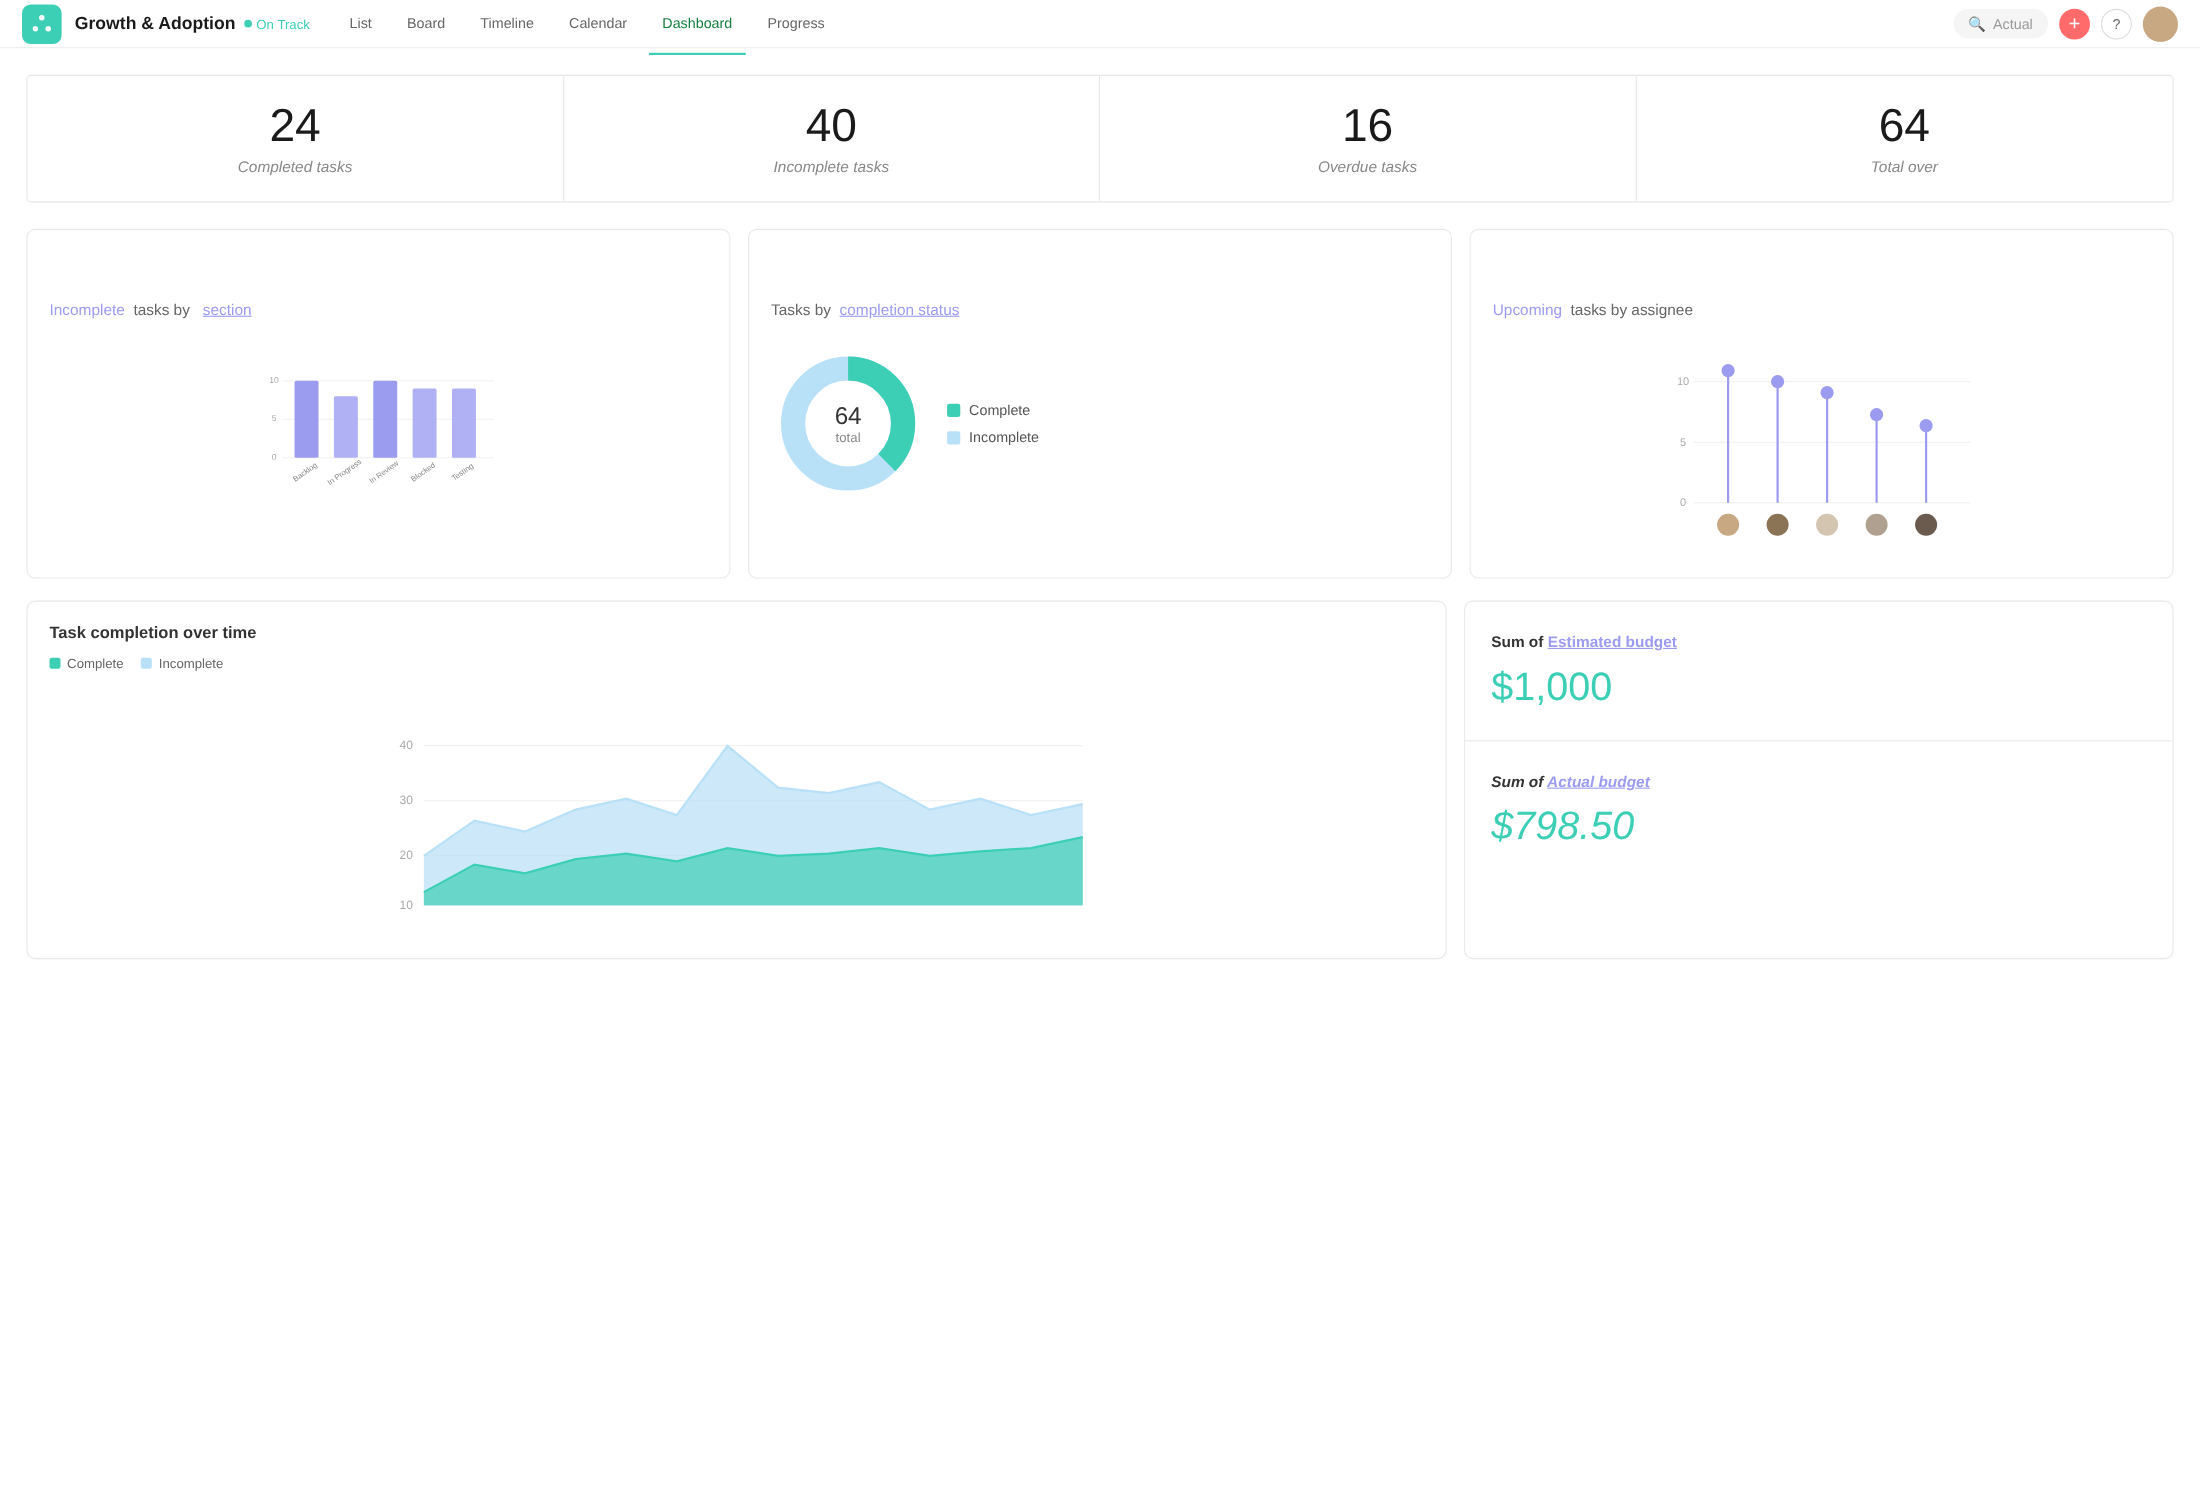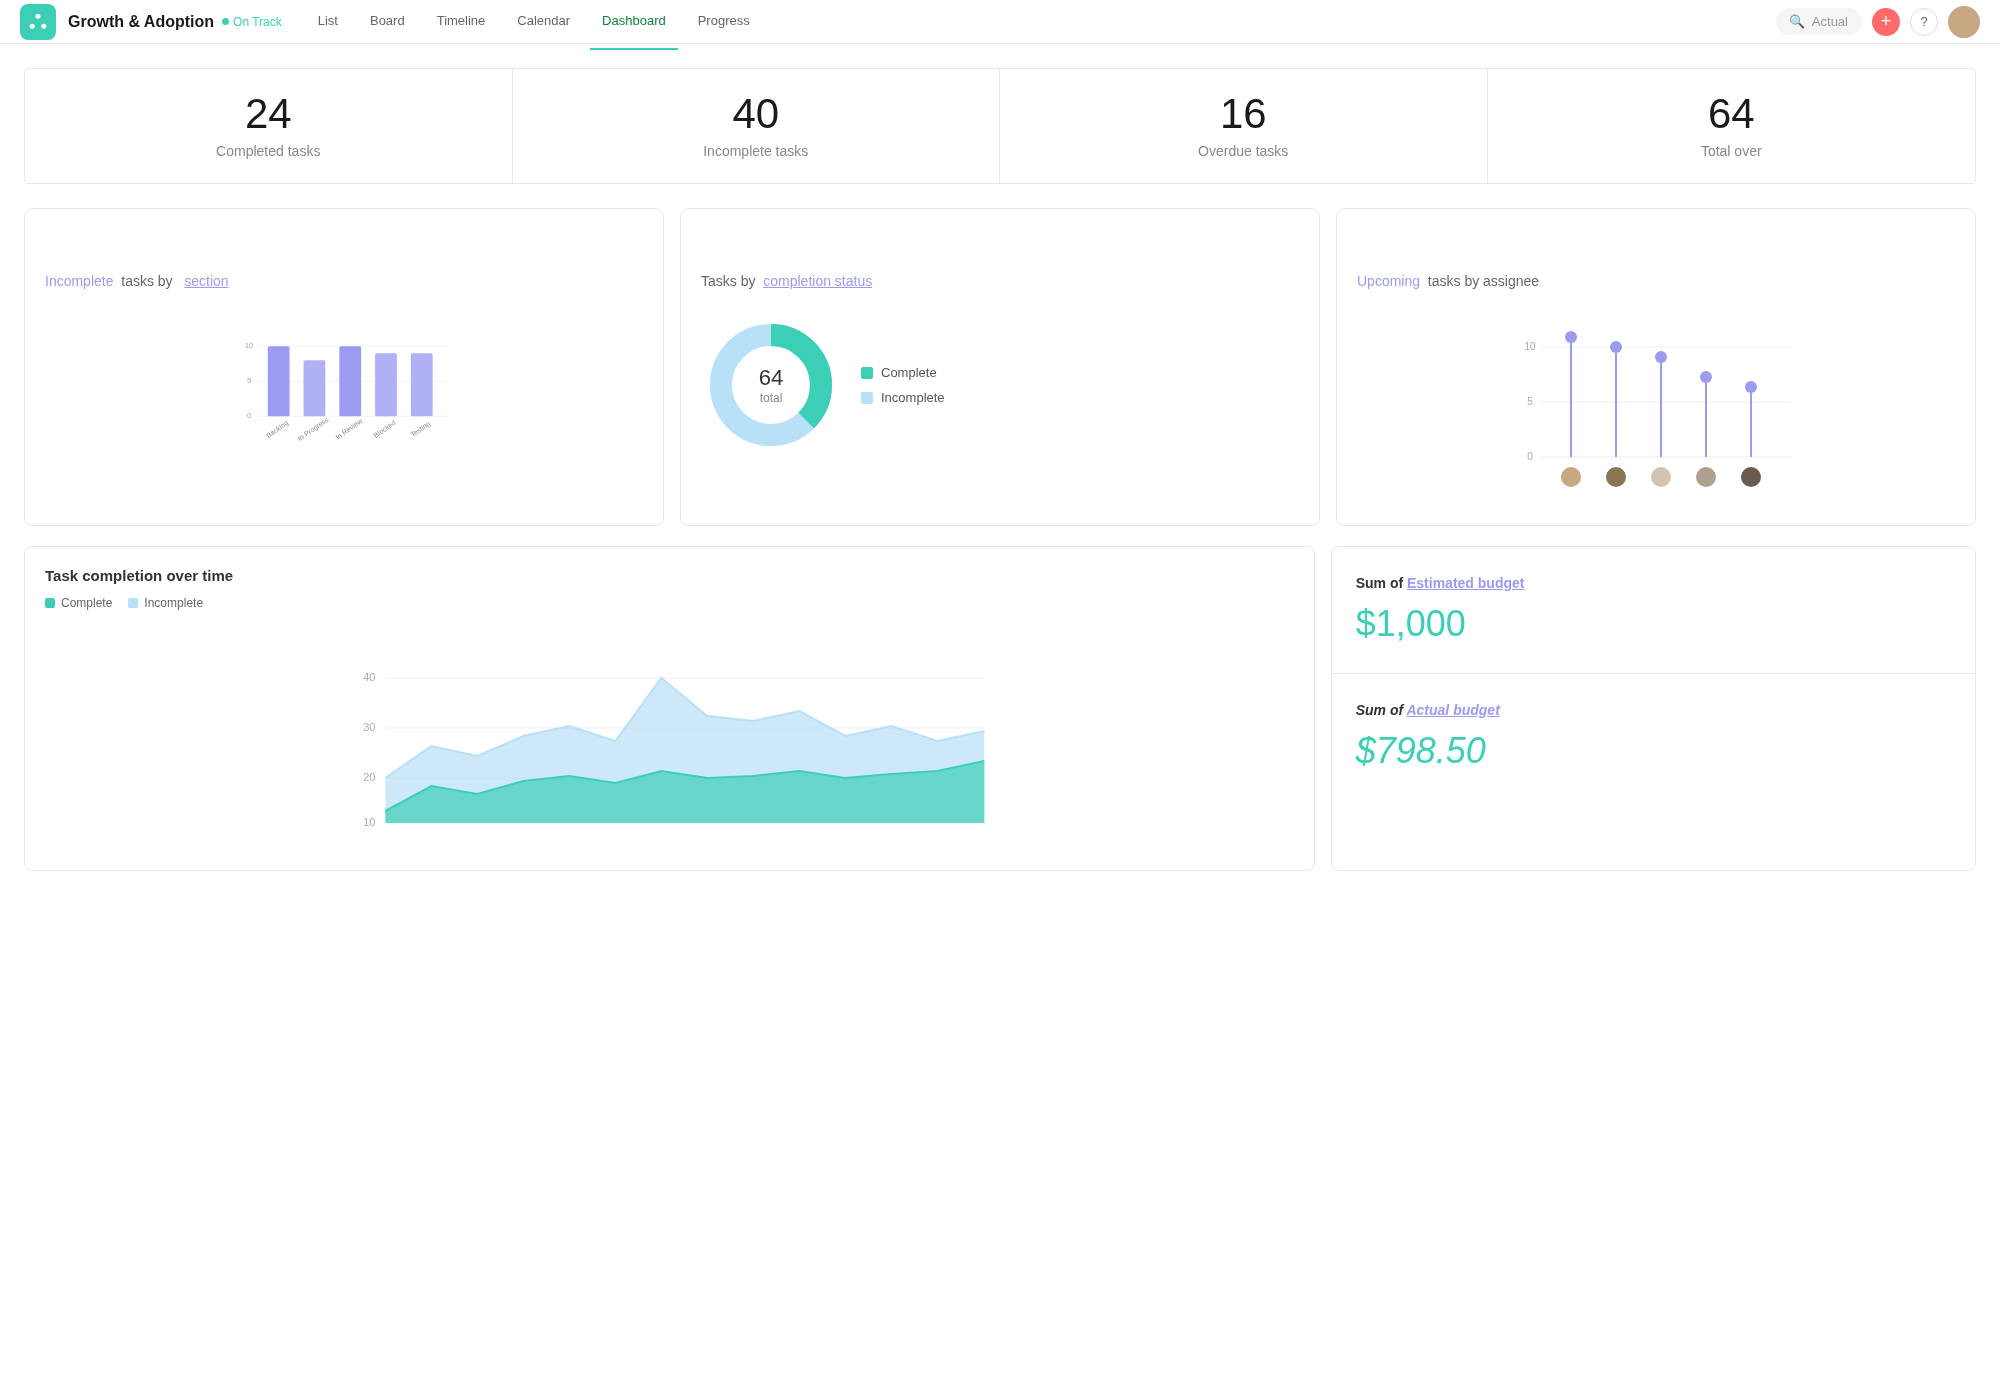--- a/index.html
+++ b/index.html
@@ -121,20 +121,21 @@
     .stat-number {
       font-size: 42px;
       font-weight: 300;
       color: #1a1a1a;
       line-height: 1;
       margin-bottom: 8px;
     }
     .stat-label {
       font-size: 14px;
       color: #888;
+      font-style: italic;
     }
 
     
     .charts-row {
       display: grid;
       grid-template-columns: 1fr 1fr 1fr;
       gap: 16px;
       margin-bottom: 20px;
     }
     .chart-card {

